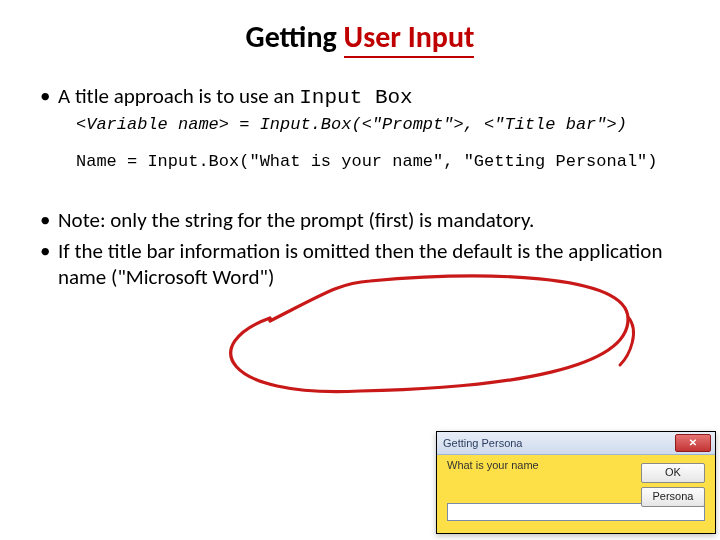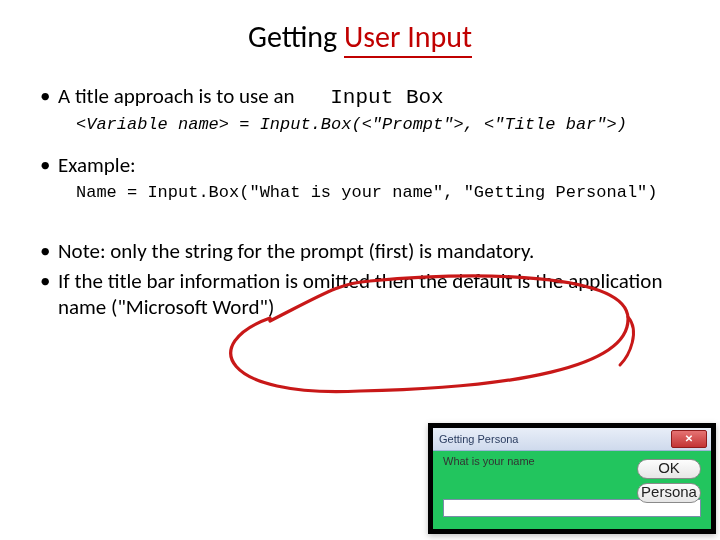--- a/index.html
+++ b/index.html
@@ -15,21 +15,21 @@
   }
   .slide {
     padding: 18px 40px 0 40px;
     position: relative;
     height: 100%;
     box-sizing: border-box;
   }
   h1 {
     text-align: center;
     font-size: 30px;
-    font-weight: 400;
+    font-weight: 700;
     margin: 0 0 28px 0;
   }
   h1 .accent {
     color: #c00000;
     border-bottom: 2px solid #c00000;
     padding-bottom: 1px;
   }
   ul {
     list-style: none;
     padding: 0;
@@ -43,21 +43,20 @@
     line-height: 1.25;
   }
   ul > li::before {
     content: "•";
     position: absolute;
     left: 0;
     top: 0;
   }
   .mono {
     font-family: "Courier New", Courier, monospace;
-    margin-left: 31px;
   }
   .code-line {
     font-family: "Courier New", Courier, monospace;
     font-size: 17px;
     margin-left: 36px;
     margin-top: 2px;
     margin-bottom: 18px;
     white-space: nowrap;
   }
   .italic { font-style: italic; }
@@ -74,22 +73,22 @@
   }
 
   
   .dialog {
     position: absolute;
     right: 4px;
     bottom: 6px;
     width: 278px;
     font-family: "Segoe UI", Tahoma, sans-serif;
     font-size: 11px;
-    background: #22c55e;
-    border: 5px solid #000000;
+    background: #fde047;
+    border: 1px solid #000000;
     box-shadow: 0 2px 6px rgba(0,0,0,.25);
   }
   .titlebar {
     height: 22px;
     background: linear-gradient(#e8eef8, #cfdaed);
     border-bottom: 1px solid #9db6d6;
     display: flex;
     align-items: center;
     padding: 0 4px 0 6px;
     color: #2b3d60;
@@ -123,22 +122,22 @@
     top: 8px;
     display: flex;
     flex-direction: column;
     gap: 4px;
   }
   .dlg-btn {
     width: 62px;
     height: 18px;
     background: linear-gradient(#fdfdfd, #e6e6e6);
     border: 1px solid #8a8a8a;
-    border-radius: 10px;
-    font-size: 15px;
+    border-radius: 2px;
+    font-size: 11px;
     text-align: center;
     line-height: 16px;
     color: #222;
     margin-left: 20px;
   }
   .dlg-input {
     width: 100%;
     height: 18px;
     border: 1px solid #7a8da8;
     background: #fff;
@@ -156,23 +155,20 @@
     <span>Getting </span><span class="accent">User Input</span>
   </h1>
 
   <ul>
     <li>
       <span>A title approach is to use an </span><span class="mono">Input Box</span>
     </li>
   </ul>
   <div class="code-line italic">&lt;Variable name&gt; = Input.Box(&lt;"Prompt"&gt;, &lt;"Title bar"&gt;)</div>
 
-  <ul>
-    <li>Example:</li>
-  </ul>
   <div class="code-line">Name = Input.Box("What is your name", "Getting Personal")</div>
 
   <div class="gap"></div>
 
   <ul>
     <li>Note: only the string for the prompt (first) is mandatory.</li>
     <li>If the title bar information is omitted then the default is the application name ("Microsoft Word")</li>
   </ul>
 
   <svg class="anno" viewBox="0 0 430 130">

